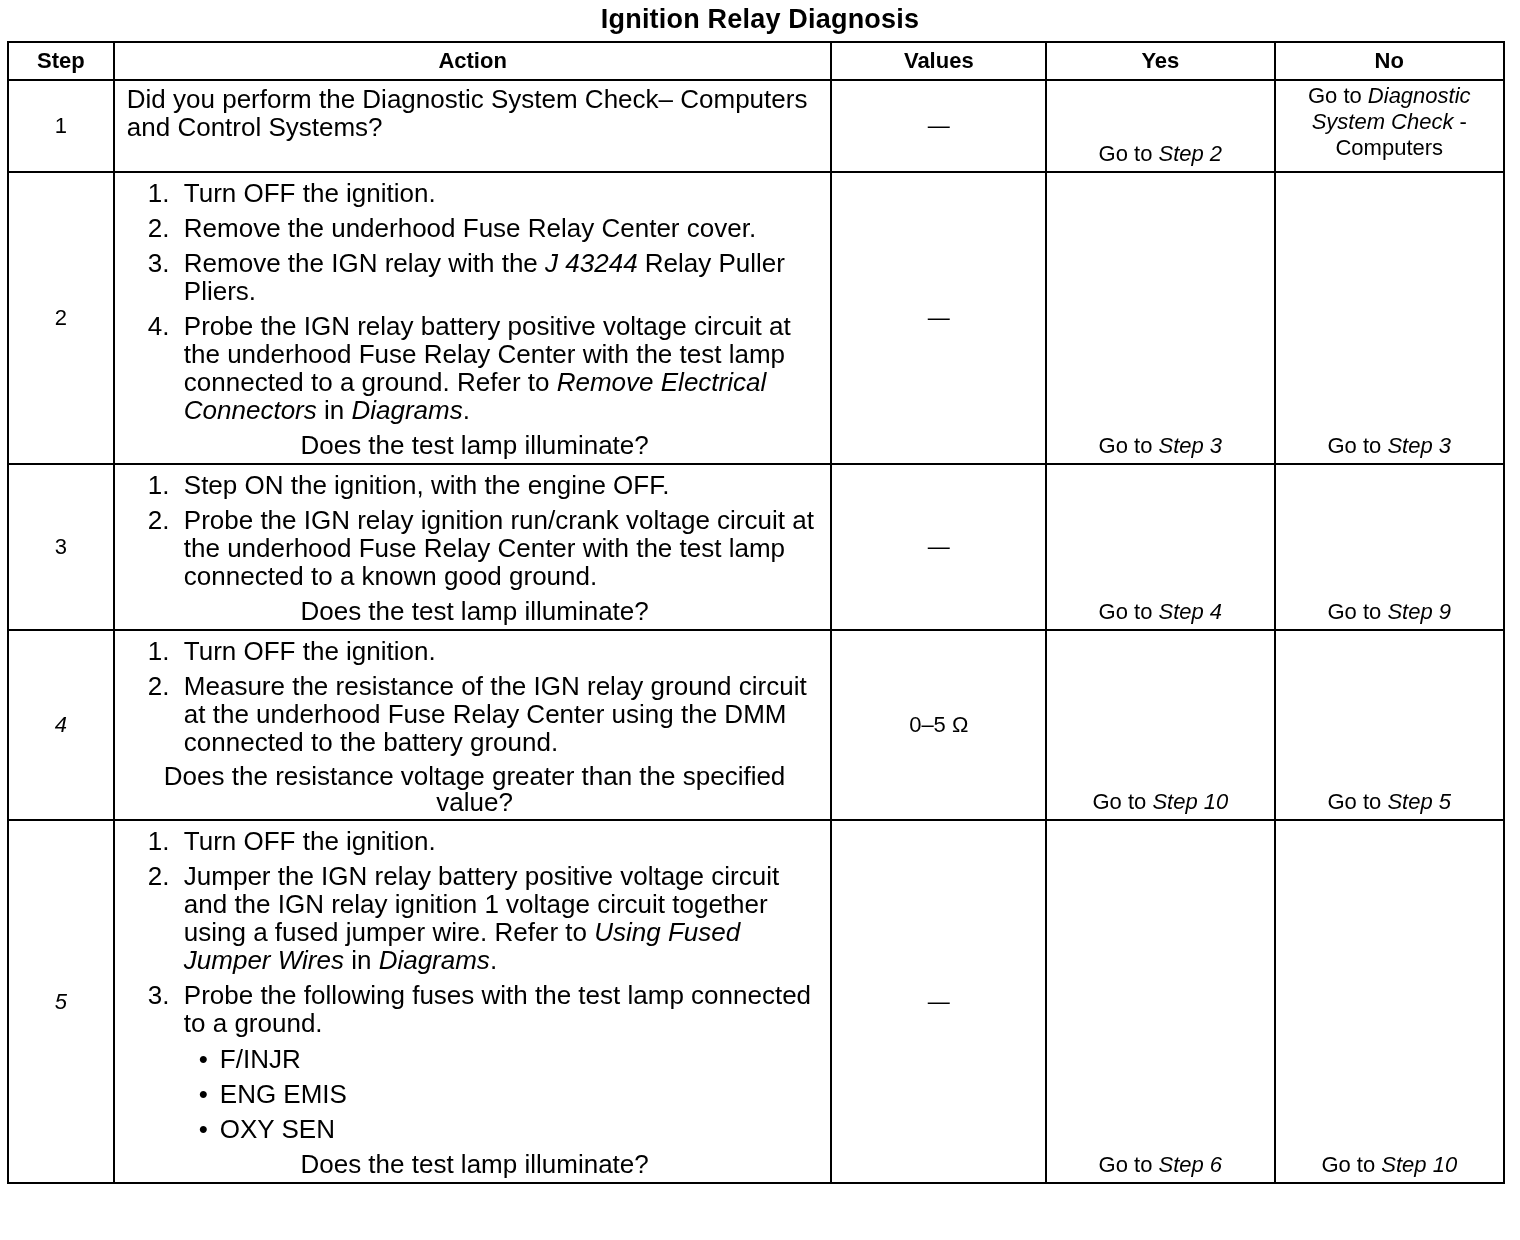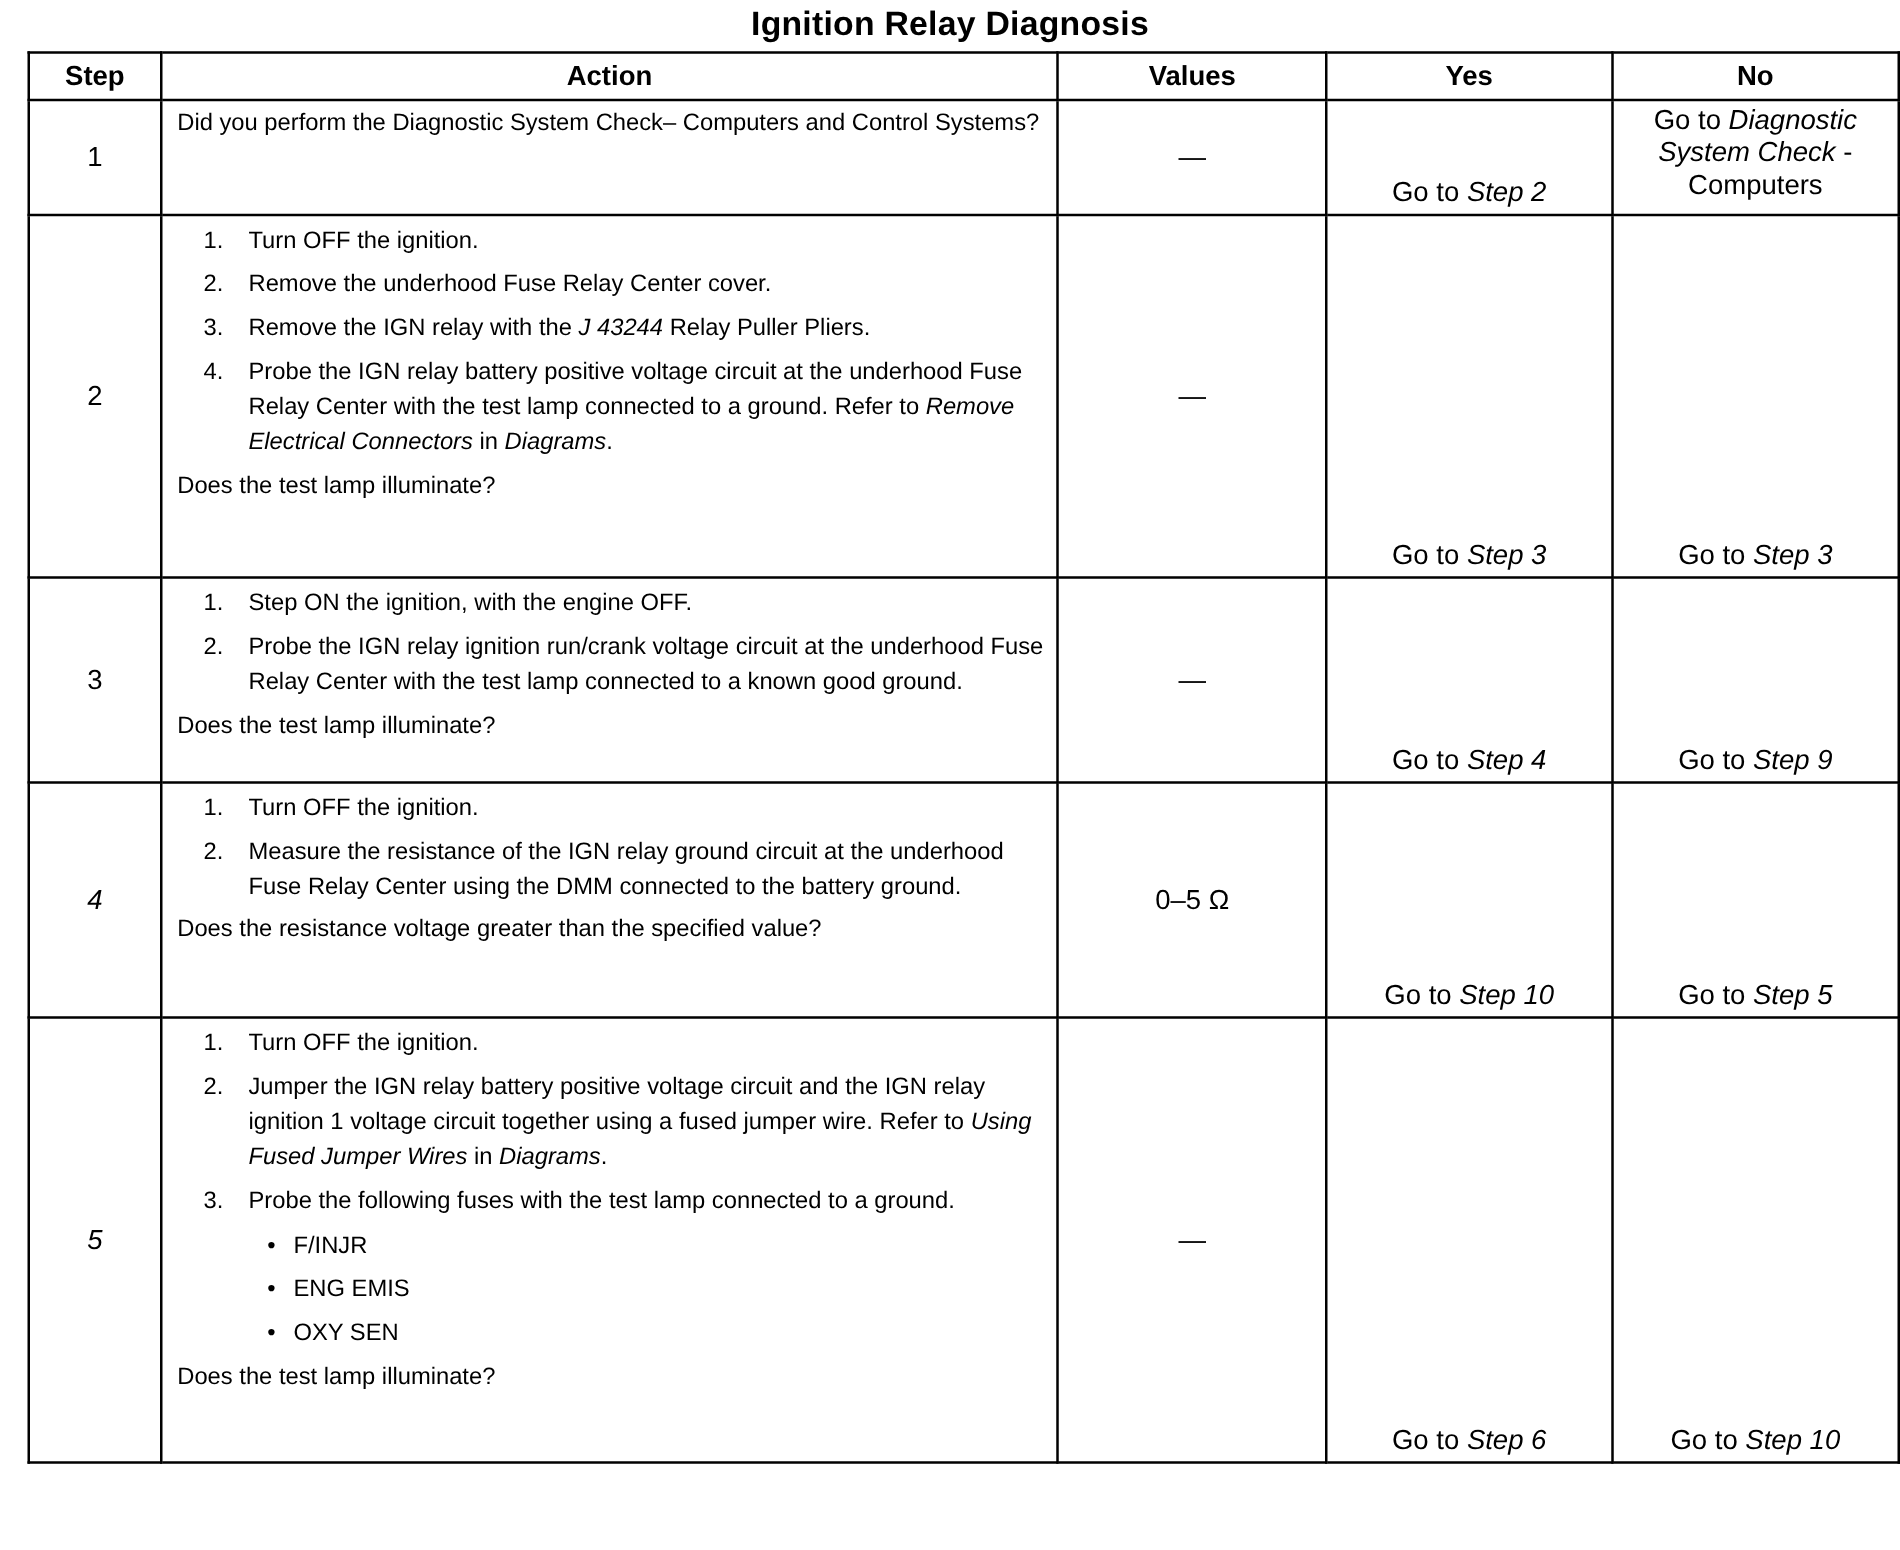--- a/index.html
+++ b/index.html
@@ -1,35 +1,35 @@
 <!DOCTYPE html>
 <html><head>
   <meta charset="utf-8">
   <style>
     html, body { margin: 0; padding: 0; background: #ffffff; }
     body { width: 1520px; height: 1240px; position: relative; overflow: hidden;
            font-family: "Liberation Sans", sans-serif; color: #000; }
     .title { position: absolute; top: 4px; left: 16px; width: 1488px; text-align: center;
              font-size: 27px; font-weight: bold; letter-spacing: 0.2px; }
-    table.diag { position: absolute; top: 41px; left: 22px; width: 1498px;
+    table.diag { position: absolute; top: 41px; left: 7px; width: 1498px;
                  border-collapse: collapse; table-layout: fixed; }
     table.diag td, table.diag th { border: 2.5px solid #000; padding: 0; vertical-align: top; }
     th { font-size: 22px; font-weight: bold; height: 36px; vertical-align: middle !important; text-align: center; }
     .col-step { width: 101px; } .col-action { width: 685px; } .col-values { width: 205px; }
     .col-yes { width: 218px; } .col-no { width: 219px; }
     .schem { font-size: 21px; padding: 4px 0 0 16px !important; height: 34px; }
     .schem b { font-weight: bold; }
     .schem i { font-style: italic; }
     .stepnum { text-align: center; vertical-align: middle !important; font-size: 22px; }
     .stepnum.it { font-style: italic; }
-    .action { font-size: 19px; line-height: 28px; padding: 6px 8px 4px 12px !important; }
+    .action { font-size: 26px; line-height: 28px; padding: 6px 8px 4px 12px !important; }
     .action ol { margin: 0; padding: 0; list-style: none; }
     .action li { position: relative; padding-left: 57px; margin-bottom: 7px; }
     .action li .n { position: absolute; left: 21px; top: 0; }
-    .action .q { margin-top: 0; }
+    .action .q { margin-top: 0; text-align: center; }
     .action ul { list-style: none; margin: 8px 0 0 0; padding: 0; }
     .action ul li { padding-left: 36px; margin-bottom: 7px; }
     .action ul li .b { position: absolute; left: 15px; top: 0; }
     .values { text-align: center; vertical-align: middle !important; font-size: 22px; }
     .yesno { text-align: center; vertical-align: bottom !important; font-size: 22px; padding-bottom: 4px !important; }
     .yesno i, .action i { }
     .no1 { vertical-align: top !important; line-height: 26px; padding-top: 2px !important; }
   </style>
 </head>
 <body>

